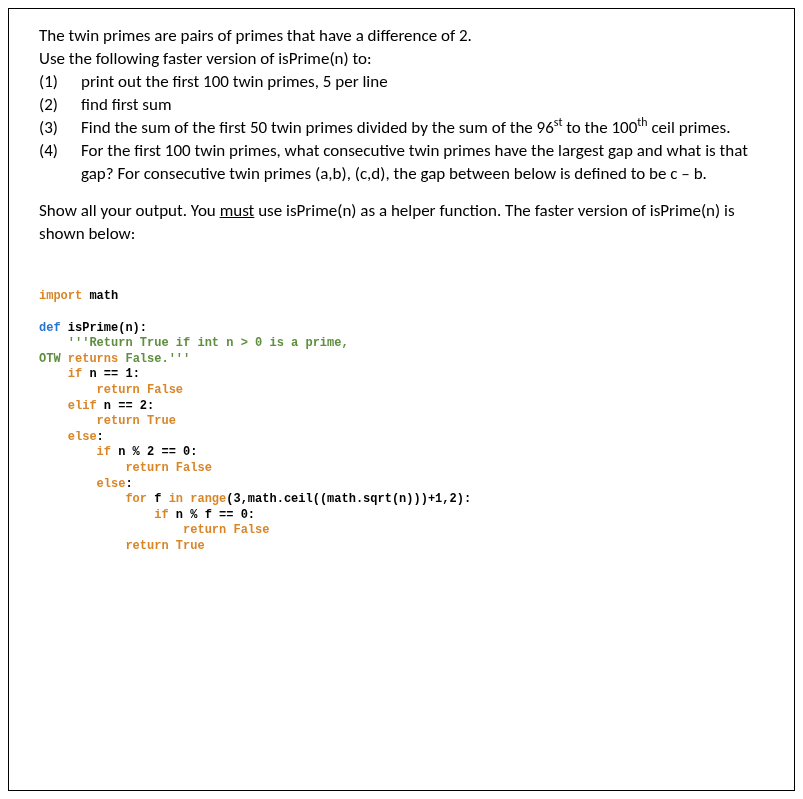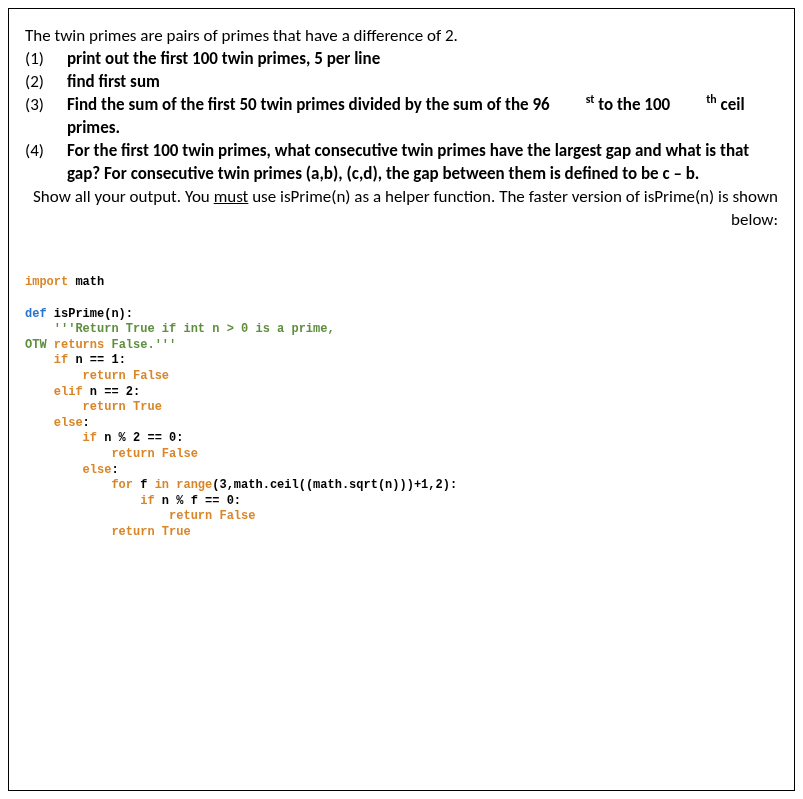--- a/index.html
+++ b/index.html
@@ -12,47 +12,45 @@
       font-size: 17px;
       color: #000;
       background: #fff;
       width: 803px;
       height: 799px;
       padding: 0;
     }
     .container {
       border: 1px solid #000;
       margin: 8px;
-      padding: 16px 16px;
+      padding: 16px 30px;
       height: 783px;
     }
     .intro-line {
       line-height: 1.35;
     }
     .list-item {
       display: flex;
       line-height: 1.35;
     }
     .list-num {
       width: 42px;
       flex-shrink: 0;
     }
     .list-text {
       flex: 1;
-      font-weight: bold;
     }
     .sup {
       font-size: 0.7em;
       vertical-align: super;
       line-height: 0;
-      margin-left: 36px;
     }
     .instructions {
+      margin-top: 14px;
       line-height: 1.35;
-      text-align: right;
     }
     .underline {
       text-decoration: underline;
     }
     .code-block {
       font-family: "Courier New", monospace;
       font-size: 12px;
       font-weight: bold;
       margin-top: 44px;
       line-height: 1.3;
@@ -70,36 +68,37 @@
     .func-name { color: #000; }
     .comment { color: #5e8e3e; }
     .returns-word { color: #d98628; }
     .bool { color: #d98628; }
   </style>
 </head>
 <body>
 
 <div class="container">
   <div class="intro-line">The twin primes are pairs of primes that have a difference of 2.</div>
+  <div class="intro-line">Use the following faster version of isPrime(n) to:</div>
 
   <div class="list-item">
     <span class="list-num">(1)</span>
     <span class="list-text">print out the first 100 twin primes, 5 per line</span>
   </div>
   <div class="list-item">
     <span class="list-num">(2)</span>
     <span class="list-text"> find first sum</span>
   </div>
   <div class="list-item">
     <span class="list-num">(3)</span>
     <span class="list-text"><span>Find the sum of the first 50 twin primes divided by the sum of the 96</span><span class="sup">st</span><span> to the 100</span><span class="sup">th</span><span> ceil primes.</span></span>
   </div>
   <div class="list-item">
     <span class="list-num">(4)</span>
-    <span class="list-text">For the first 100 twin primes, what consecutive twin primes have the largest gap and what is that gap?  For consecutive twin primes (a,b), (c,d), the gap between them  is defined to be c – b.</span>
+    <span class="list-text">For the first 100 twin primes, what consecutive twin primes have the largest gap and what is that gap?  For consecutive twin primes (a,b), (c,d), the gap between below  is defined to be c – b.</span>
   </div>
 
   <div class="instructions">
     <span>Show all your output.  You </span><span class="underline">must</span><span> use isPrime(n) as a helper function.  The faster version of isPrime(n) is shown below:</span>
   </div>
 
   <div class="code-block"><span class="kw-import">import</span><span> math</span>
 
 <span class="kw-def">def</span><span class="func-name"> isPrime(n):</span>
 <span class="comment">    '''</span><span class="comment">Return True if int n &gt; 0 is a prime,</span>

